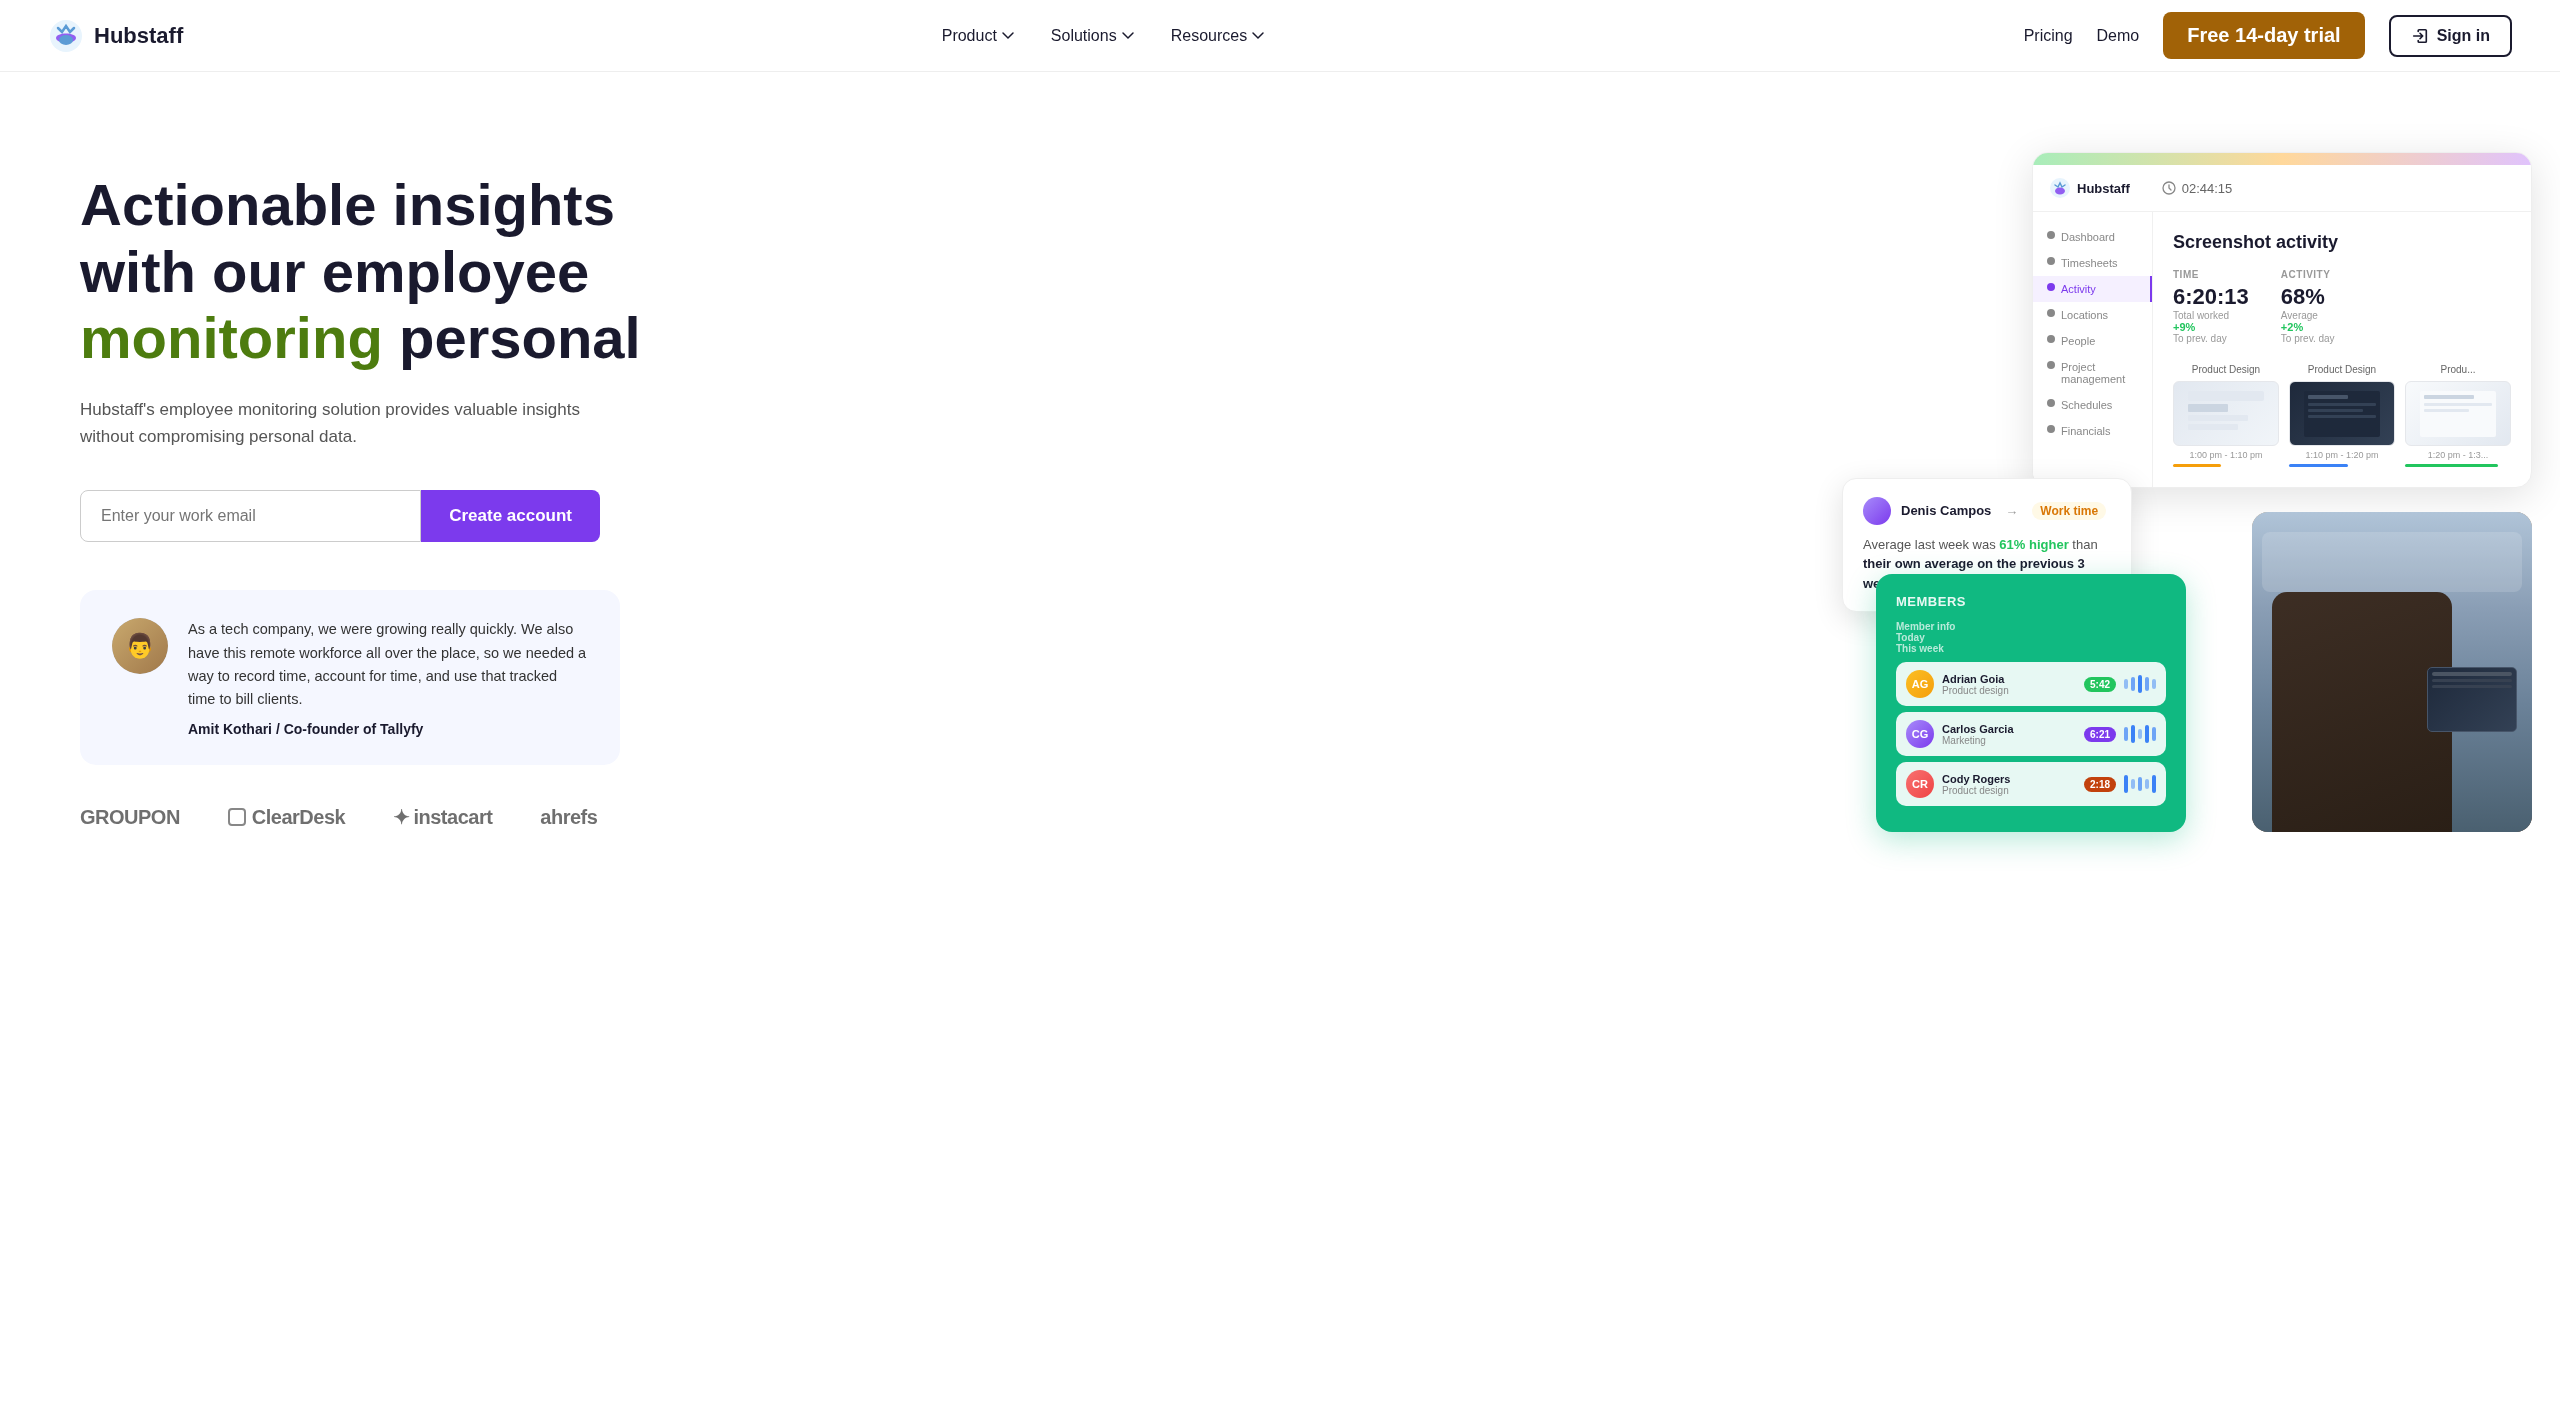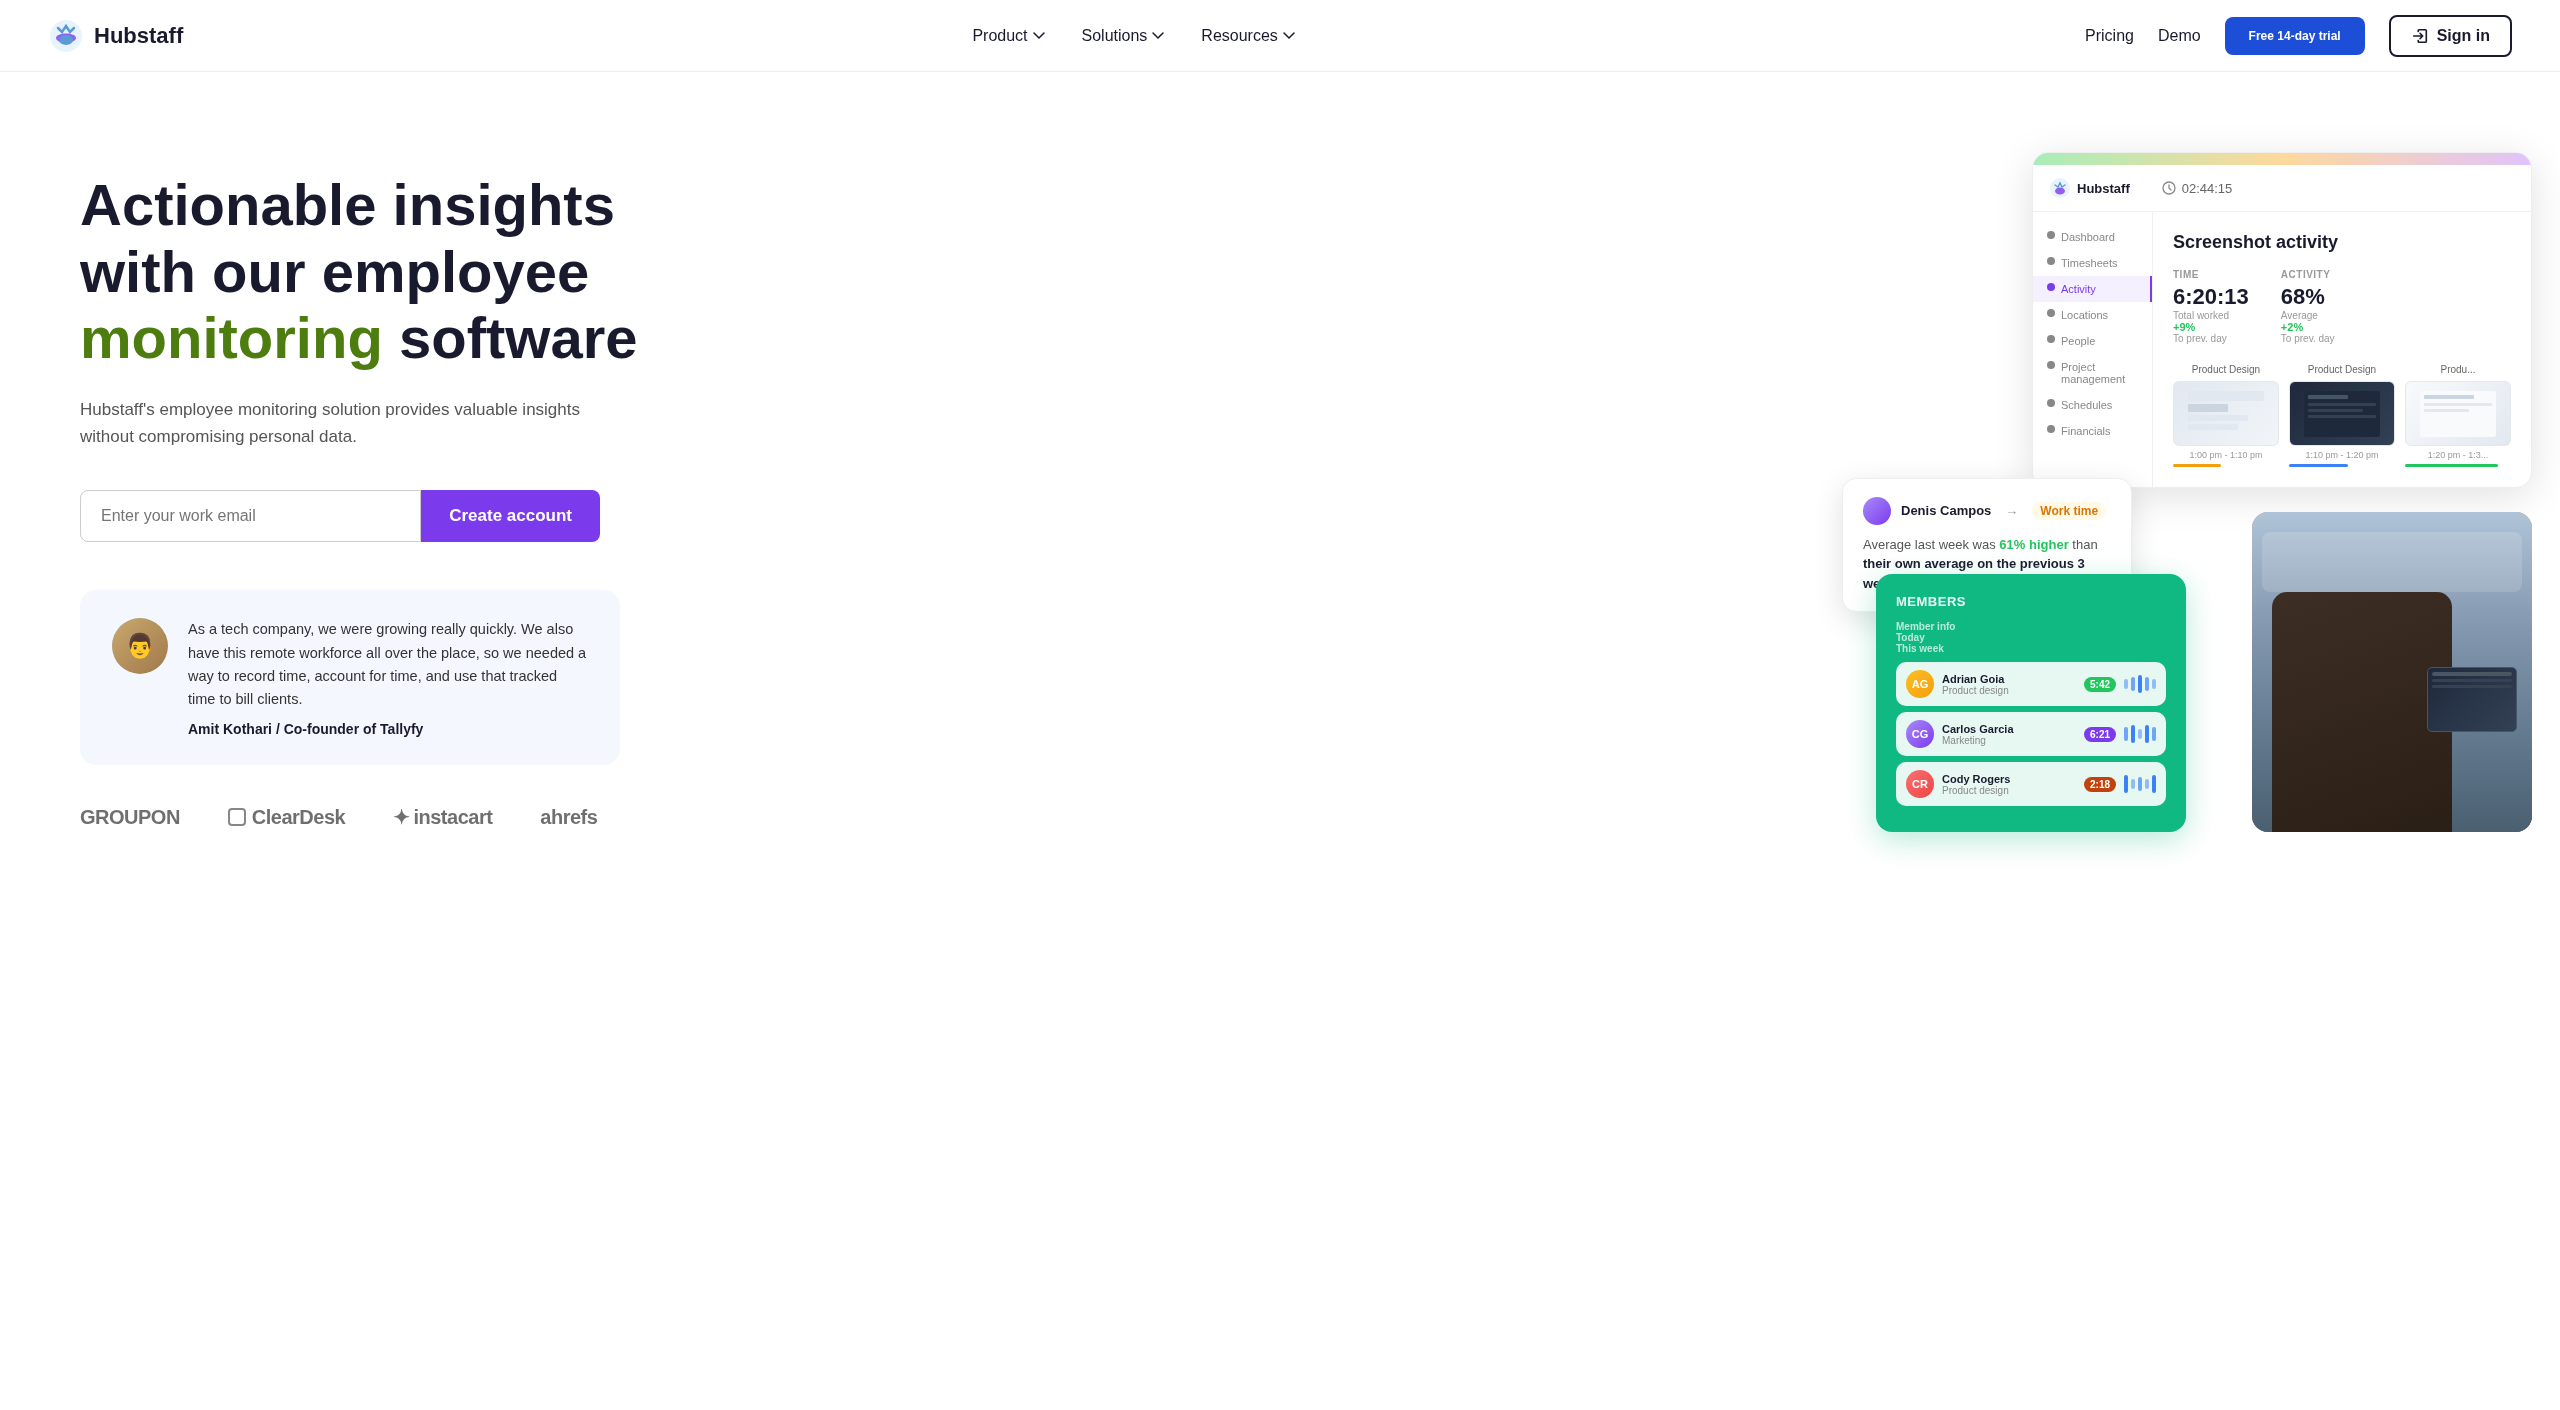--- a/index.html
+++ b/index.html
@@ -13,21 +13,21 @@
     }
     .nav-logo { display: flex; align-items: center; gap: 10px; text-decoration: none; }
     .nav-logo-icon { width: 36px; height: 36px; }
     .nav-logo-text { font-size: 22px; font-weight: 700; color: #1a1a2e; }
     .nav-links { display: flex; align-items: center; gap: 36px; }
     .nav-link { font-size: 16px; color: #1a1a2e; text-decoration: none; display: flex; align-items: center; gap: 4px; font-weight: 500; cursor: pointer; }
     .nav-link svg { width: 14px; height: 14px; fill: #1a1a2e; }
     .nav-right { display: flex; align-items: center; gap: 24px; }
     .nav-pricing { font-size: 16px; color: #1a1a2e; text-decoration: none; font-weight: 500; cursor: pointer; }
     .nav-demo { font-size: 16px; color: #1a1a2e; text-decoration: none; font-weight: 500; cursor: pointer; }
-    .btn-trial { background: #1d4ed8; color: #fff; border: none; padding: 12px 24px; border-radius: 8px; font-size: 12px; font-weight: 600; cursor: pointer; white-space: nowrap; }
+    .btn-trial { background: #a16207; color: #fff; border: none; padding: 12px 24px; border-radius: 8px; font-size: 20px; font-weight: 600; cursor: pointer; white-space: nowrap; }
     .btn-signin { background: #fff; color: #1a1a2e; border: 2px solid #1a1a2e; padding: 10px 20px; border-radius: 8px; font-size: 16px; font-weight: 600; cursor: pointer; display: flex; align-items: center; gap: 8px; }
     .btn-signin svg { width: 18px; height: 18px; }
 
     
     .hero {
       display: flex; align-items: flex-start; justify-content: space-between;
       padding: 80px 48px 40px 80px; gap: 40px; min-height: calc(100vh - 72px);
       position: relative; overflow: hidden;
     }
     .hero-left { max-width: 680px; flex-shrink: 0; padding-top: 20px; }
@@ -194,21 +194,21 @@
       <span>Sign in</span>
     </button>
   </div>
 </nav>
 
 <section class="hero">
   <div class="hero-left">
     <h1 class="hero-title">
       <span>Actionable insights</span><br>
       <span>with our employee</span><br>
-      <span class="highlight">monitoring</span><span> software</span>
+      <span class="highlight">monitoring</span><span> personal</span>
     </h1>
     <p class="hero-subtitle">Hubstaff's employee monitoring solution provides valuable insights without compromising personal data.</p>
 
     <div class="email-form">
       <input class="email-input" type="email" placeholder="Enter your work email" style="">
       <button class="btn-create">Create account</button>
     </div>
 
     <div class="testimonial">
       <div class="testimonial-avatar">

